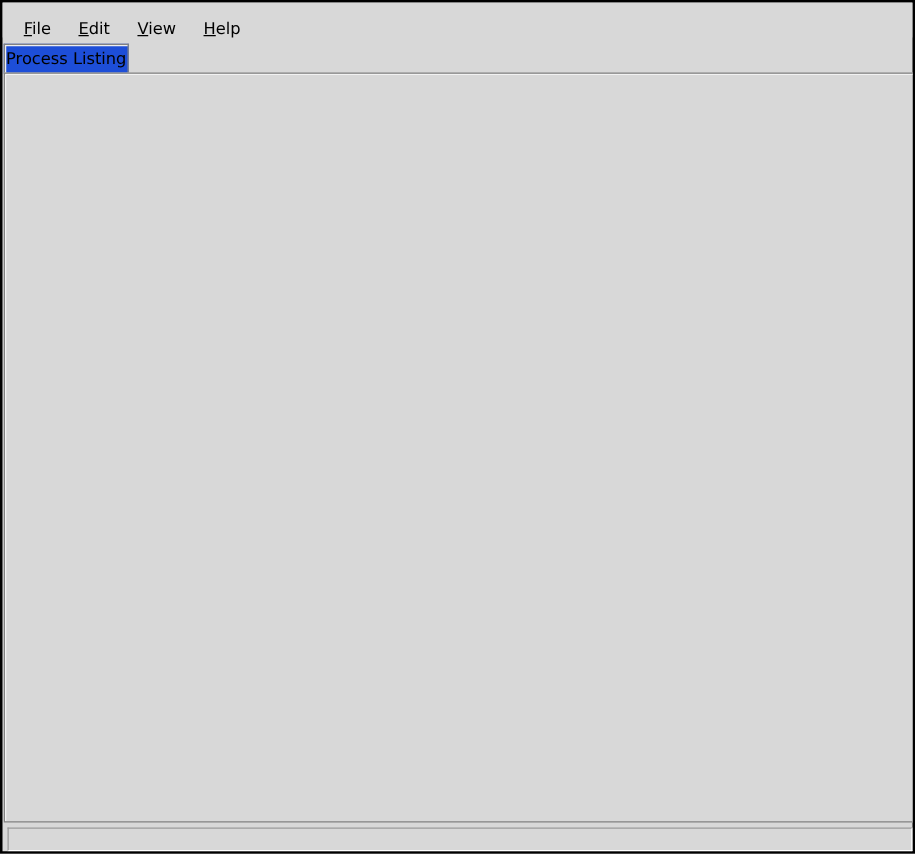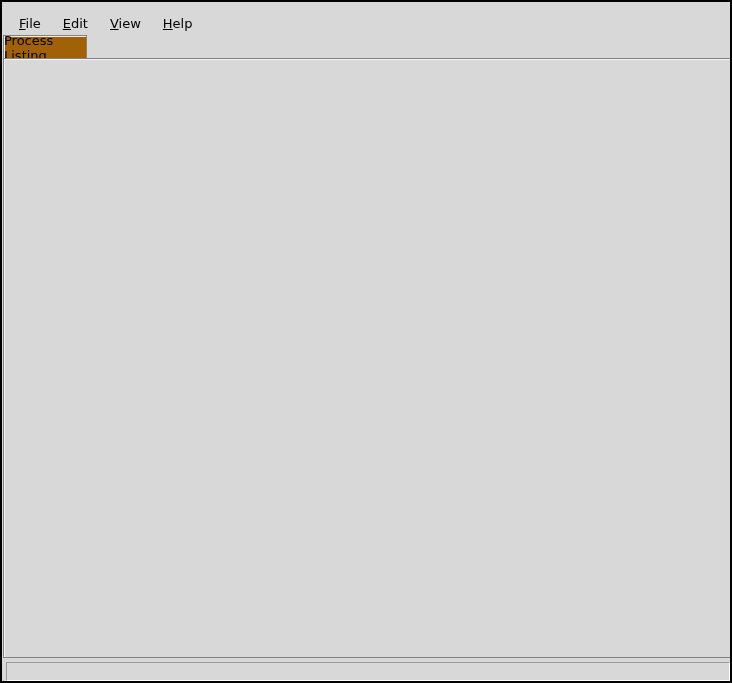--- a/index.html
+++ b/index.html
@@ -9,21 +9,21 @@
     background:#d8d8d8;border:2px solid #000;
     font-family:"DejaVu Sans","Liberation Sans",sans-serif;
     font-size:13px;color:#000;overflow:hidden;
   }
   
   .menubar{position:absolute;left:0;top:0;right:0;height:28px;display:flex;align-items:center;padding-left:6px;background:#d8d8d8;}
   .menu-item{padding:4px 11px;cursor:default;margin-top:15px;}
   .mn{text-decoration:underline;}
   
   .tab{position:absolute;display:flex;align-items:center;justify-content:center;cursor:default;}
-  .tab-inactive{left:1px;top:33px;width:84px;height:24px;background:#a16207;border:1px solid #828282;border-bottom:none;box-shadow:inset 1px 1px 0 #eee;}
+  .tab-inactive{left:1px;top:33px;width:100px;height:24px;background:#1d4ed8;border:1px solid #828282;border-bottom:none;box-shadow:inset 1px 1px 0 #eee;}
   .tab-active{left:101px;top:30px;width:112px;height:27px;background:#d8d8d8;border:1px solid #828282;border-bottom:none;box-shadow:inset 1px 1px 0 #fff;z-index:3;}
   .tab-focus{outline:1px dotted #000;padding:2px 4px;}
   
   .page{position:absolute;left:1px;top:56px;width:729px;height:600px;background:#d8d8d8;border:1px solid #828282;box-shadow:inset 1px 1px 0 #f2f2f2;z-index:1;}
   .section-title{position:absolute;left:12px;font-weight:bold;}
   
   .graph-frame{position:absolute;left:33px;width:684px;background:#000;border-style:solid;border-width:2px;border-color:#8d8d8d #ffffff #ffffff #8d8d8d;}
   .graph-frame svg{position:absolute;left:0;top:0;width:100%;height:100%;display:block;}
   .gridline{stroke:#2e8b2e;stroke-width:1;}
   .gridborder{fill:none;stroke:#2e8b2e;stroke-width:1.6;}

